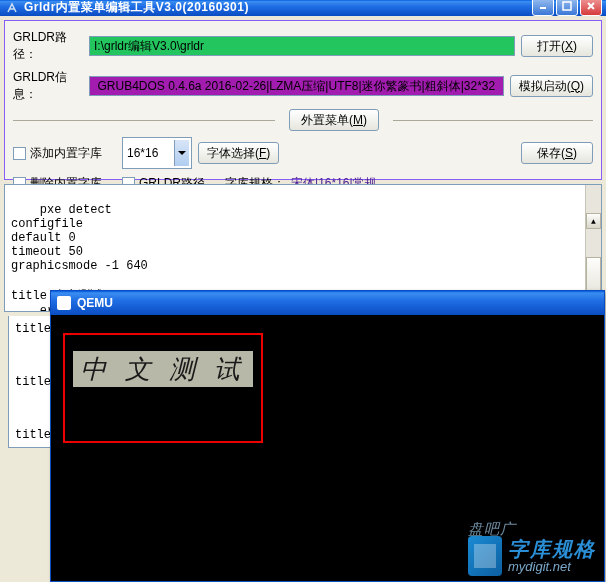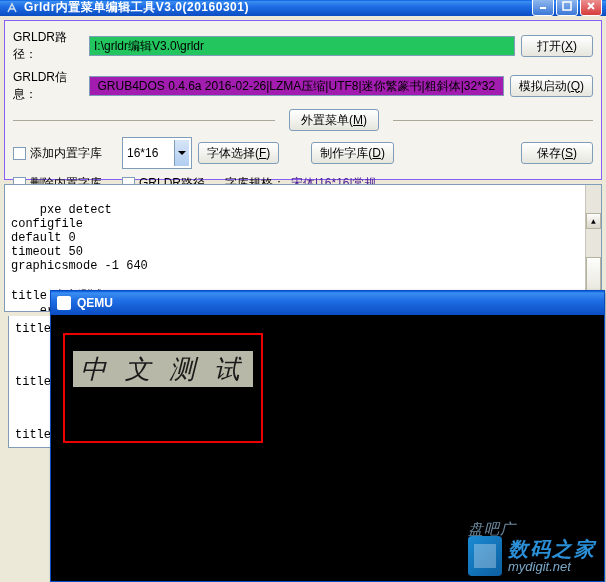--- a/index.html
+++ b/index.html
@@ -110,21 +110,20 @@
   <div class="row">
     <label class="cblabel">
         <span class="checkbox"></span>
         <span>添加内置字库</span>
       </label>
     <span class="combo">
         <span>16*16</span>
       </span>
     <button class="btn"><span>字体选择</span>(<u>F</u>)</button>
     <div style="width:20px;"></div>
-    <button class="btn"><span>制作字库</span>(<u>D</u>)</button>
     <div style="flex:1;"></div>
     <button class="btn"><span>保存</span>(<u>S</u>)</button>
   </div>
 
   <div class="row">
     <label class="cblabel">
         <span class="checkbox"></span>
         <span>删除内置字库</span>
       </label>
     <label class="cblabel">
@@ -172,16 +171,16 @@
     <div class="cjkart">
         <span>中 文 测 试</span>
       </div>
   </div>
 </div>
 
 <div class="watermark">
   <span class="sub">盘吧广网</span>
   <div class="wicon"></div>
   <div class="wtext">
-    <span class="cn">数码之家</span>
+    <span class="cn">字库规格</span>
     <span class="en">mydigit.net</span>
   </div>
 </div>
 
 </body></html>

